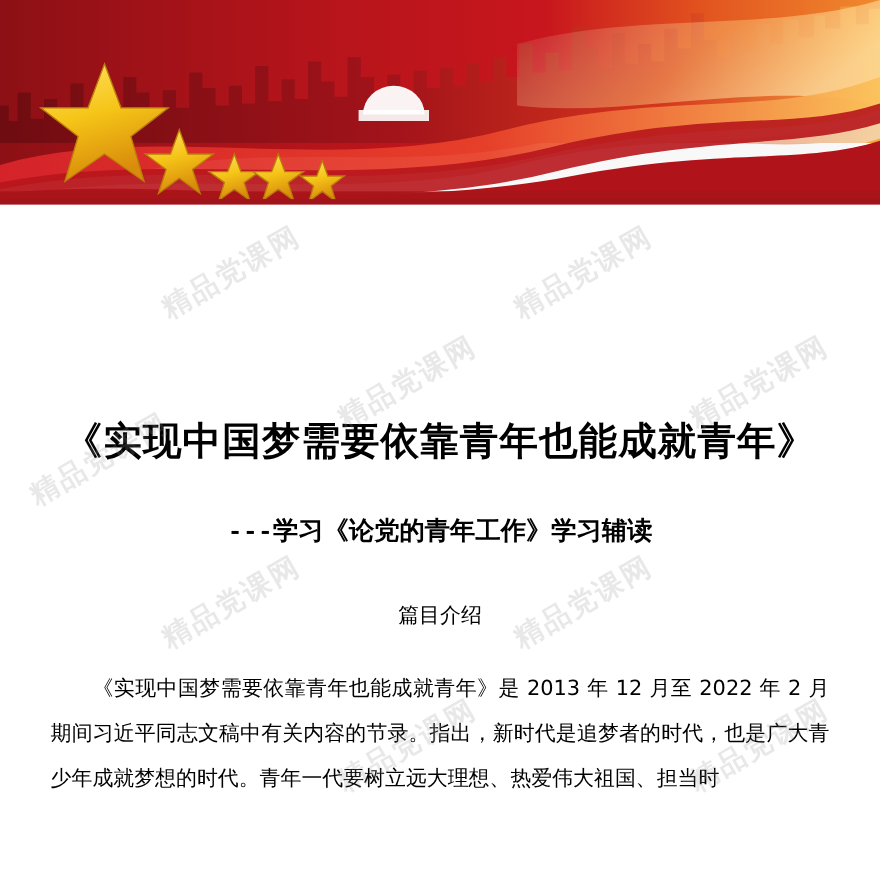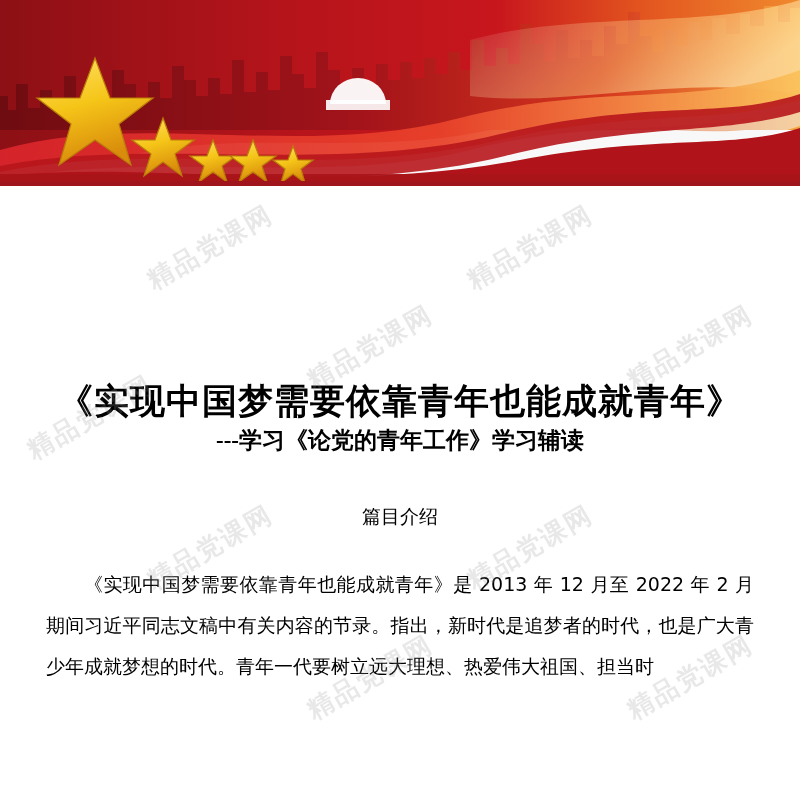--- a/index.html
+++ b/index.html
@@ -67,25 +67,26 @@
   .title {
     margin-top: 192px;
     text-align: center;
     font-size: 35px;
     font-weight: bold;
     color: #000000;
     letter-spacing: 1px;
     font-family: "DejaVu Sans", "Liberation Sans", sans-serif;
   }
   .subtitle {
+    margin-top: 42px;
     text-align: center;
     font-size: 23px;
     font-weight: bold;
     color: #000000;
-    font-family: Liberation Serif, serif;
+    font-family: Liberation Mono, monospace;
   }
   .section-heading {
     margin-top: 48px;
     text-align: center;
     font-size: 19px;
     font-weight: normal;
     color: #000000;
     font-family: "DejaVu Sans", "Liberation Sans", sans-serif;
   }
   .paragraph {

